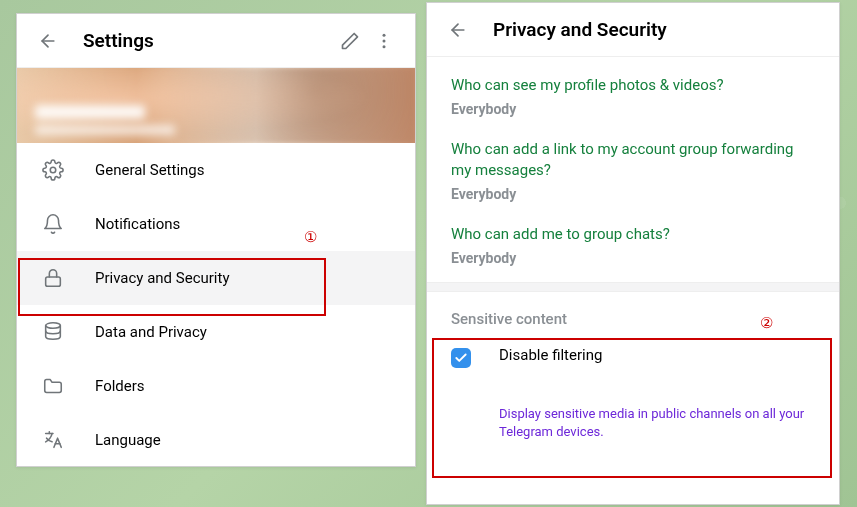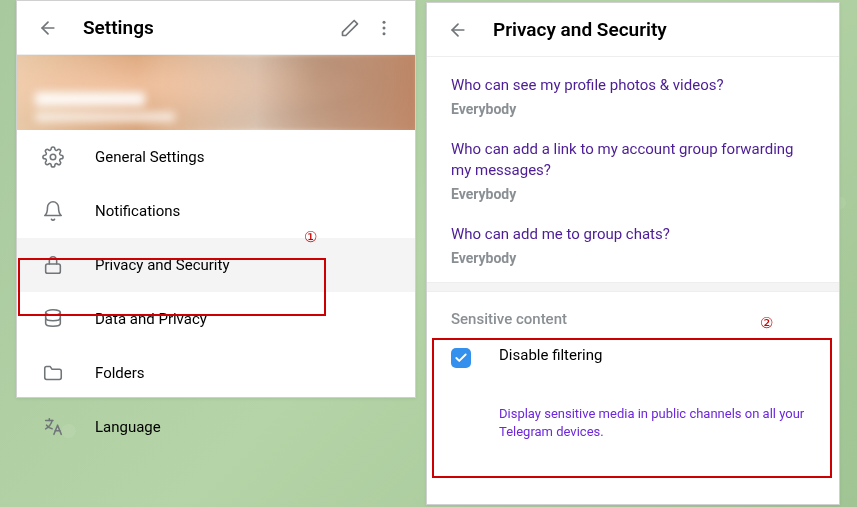--- a/index.html
+++ b/index.html
@@ -20,21 +20,21 @@
       radial-gradient(circle at 8% 85%, rgba(255,255,255,0.4) 7px, transparent 7px),
       radial-gradient(circle at 98% 40%, rgba(255,255,255,0.4) 6px, transparent 6px),
       radial-gradient(circle at 96% 80%, rgba(255,255,255,0.4) 8px, transparent 8px);
   }
   .panel {
     position: absolute;
     background: #fff;
     border: 1px solid #d0d0d0;
     box-shadow: 0 1px 3px rgba(0,0,0,0.08);
   }
-  .panel-left { left: 16px; top: 0; width: 400px; height: 398px; }
+  .panel-left { left: 16px; top: 13px; width: 400px; height: 454px; }
   .panel-right { left: 426px; top: 2px; width: 414px; height: 503px; }
 
   .header {
     height: 54px; display: flex; align-items: center; padding: 0 14px;
     border-bottom: 1px solid #eee;
   }
   .header .back { width: 34px; height: 34px; display:flex; align-items:center; justify-content:center; border-radius:50%; cursor:pointer; color:#707579; }
   .header h1 { font-size: 19px; font-weight: 600; color:#000; margin-left: 18px; flex:1; }
   .icon-btn { width:34px; height:34px; display:flex; align-items:center; justify-content:center; border-radius:50%; cursor:pointer; color:#707579; }
 
@@ -52,21 +52,21 @@
   .menu-item.selected { background:#f4f4f5; }
   .menu-item .mi-icon { width:24px; height:24px; margin-right: 30px; color:#707579; display:flex; align-items:center; justify-content:center; }
 
   .annot { position:absolute; border:2px solid #cc0000; pointer-events:none; }
   .annot-1 { left:18px; top:258px; width:308px; height:58px; }
   .annot-label-1 { position:absolute; left:304px; top:228px; color:#cc0000; font-size:15px; }
   .annot-2 { left:432px; top:338px; width:400px; height:140px; }
   .annot-label-2 { position:absolute; left:760px; top:314px; color:#cc0000; font-size:15px; }
 
   .priv-block { padding: 18px 24px 4px; }
-  .priv-title { font-size:15px; color:#4c1d95; margin-bottom:6px; line-height:1.35; }
+  .priv-title { font-size:15px; color:#15803d; margin-bottom:6px; line-height:1.35; }
   .priv-value { font-size:14px; color:#8a8f94;font-weight:bold; }
   .section-divider { height:10px; background:#f4f4f5; border-top:1px solid #eee; border-bottom:1px solid #eee; margin-top:12px; }
   .section-head { padding:18px 24px 6px; font-size:15px; color:#8a8f94; font-weight:500; }
 
   .checkbox-row { display:flex; padding: 12px 24px 8px; cursor:pointer; }
   .cb { width:20px; height:20px; border-radius:5px; background:#3390ec; display:flex; align-items:center; justify-content:center; flex-shrink:0; margin-right:28px; margin-top:2px; }
   .cb svg { stroke:#fff; }
   .cb-body { flex:1; }
   .cb-title { font-size:15px; color:#000000; margin-bottom:4px; }
   .cb-desc { font-size:13px; color:#6d28d9; line-height:1.4;margin-top:41px; }

